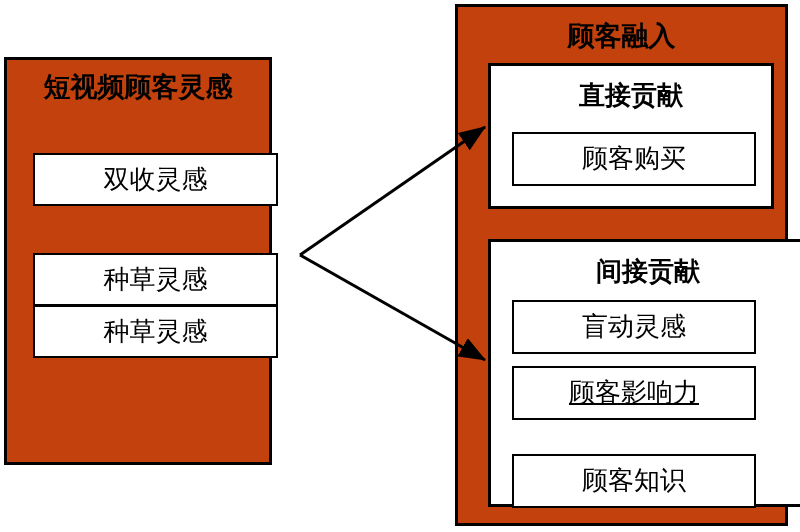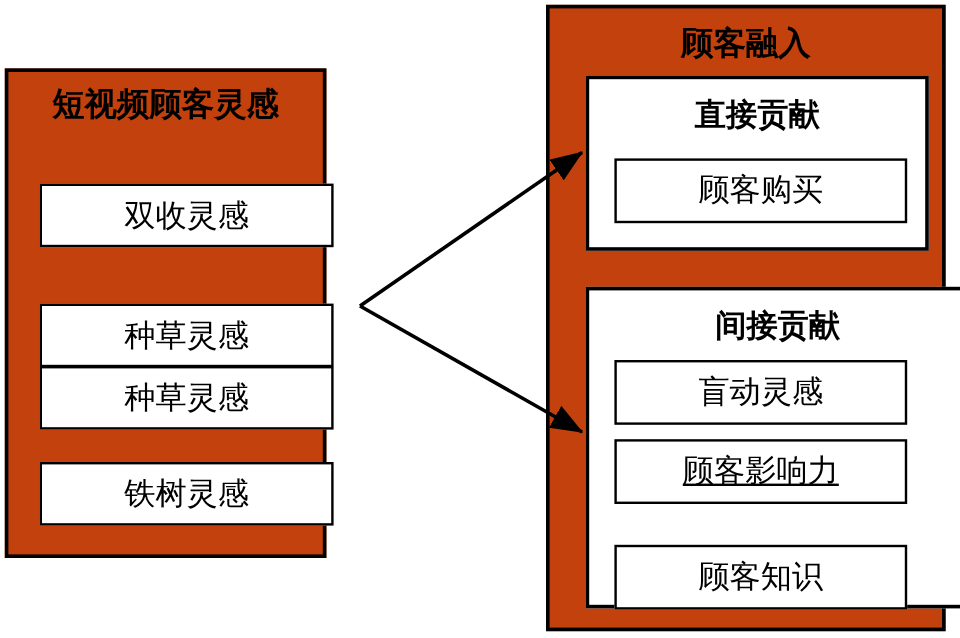--- a/index.html
+++ b/index.html
@@ -161,23 +161,20 @@
     </div>
 
     <div class="item-box svci-item" id="svci-item-0">
       <span class="item-label">双收灵感</span>
     </div>
     <div class="item-box svci-item" id="svci-item-1">
       <span class="item-label">种草灵感</span>
     </div>
     <div class="item-box svci-item" id="svci-item-2">
       <span class="item-label">种草灵感</span>
-    </div>
-    <div class="item-box svci-item" id="svci-item-3">
-      <span class="item-label">铁树灵感</span>
     </div>
   </div>
 
   <div class="panel" id="engagement-panel">
     <div class="panel-title" id="engagement-panel-title">顾客融入</div>
 
     <div class="group-box" id="direct-group">
       <div class="group-title" id="direct-group-title">直接贡献</div>
       <div class="item-box direct-item" id="direct-item-0">
         <span class="item-label">顾客购买</span>

